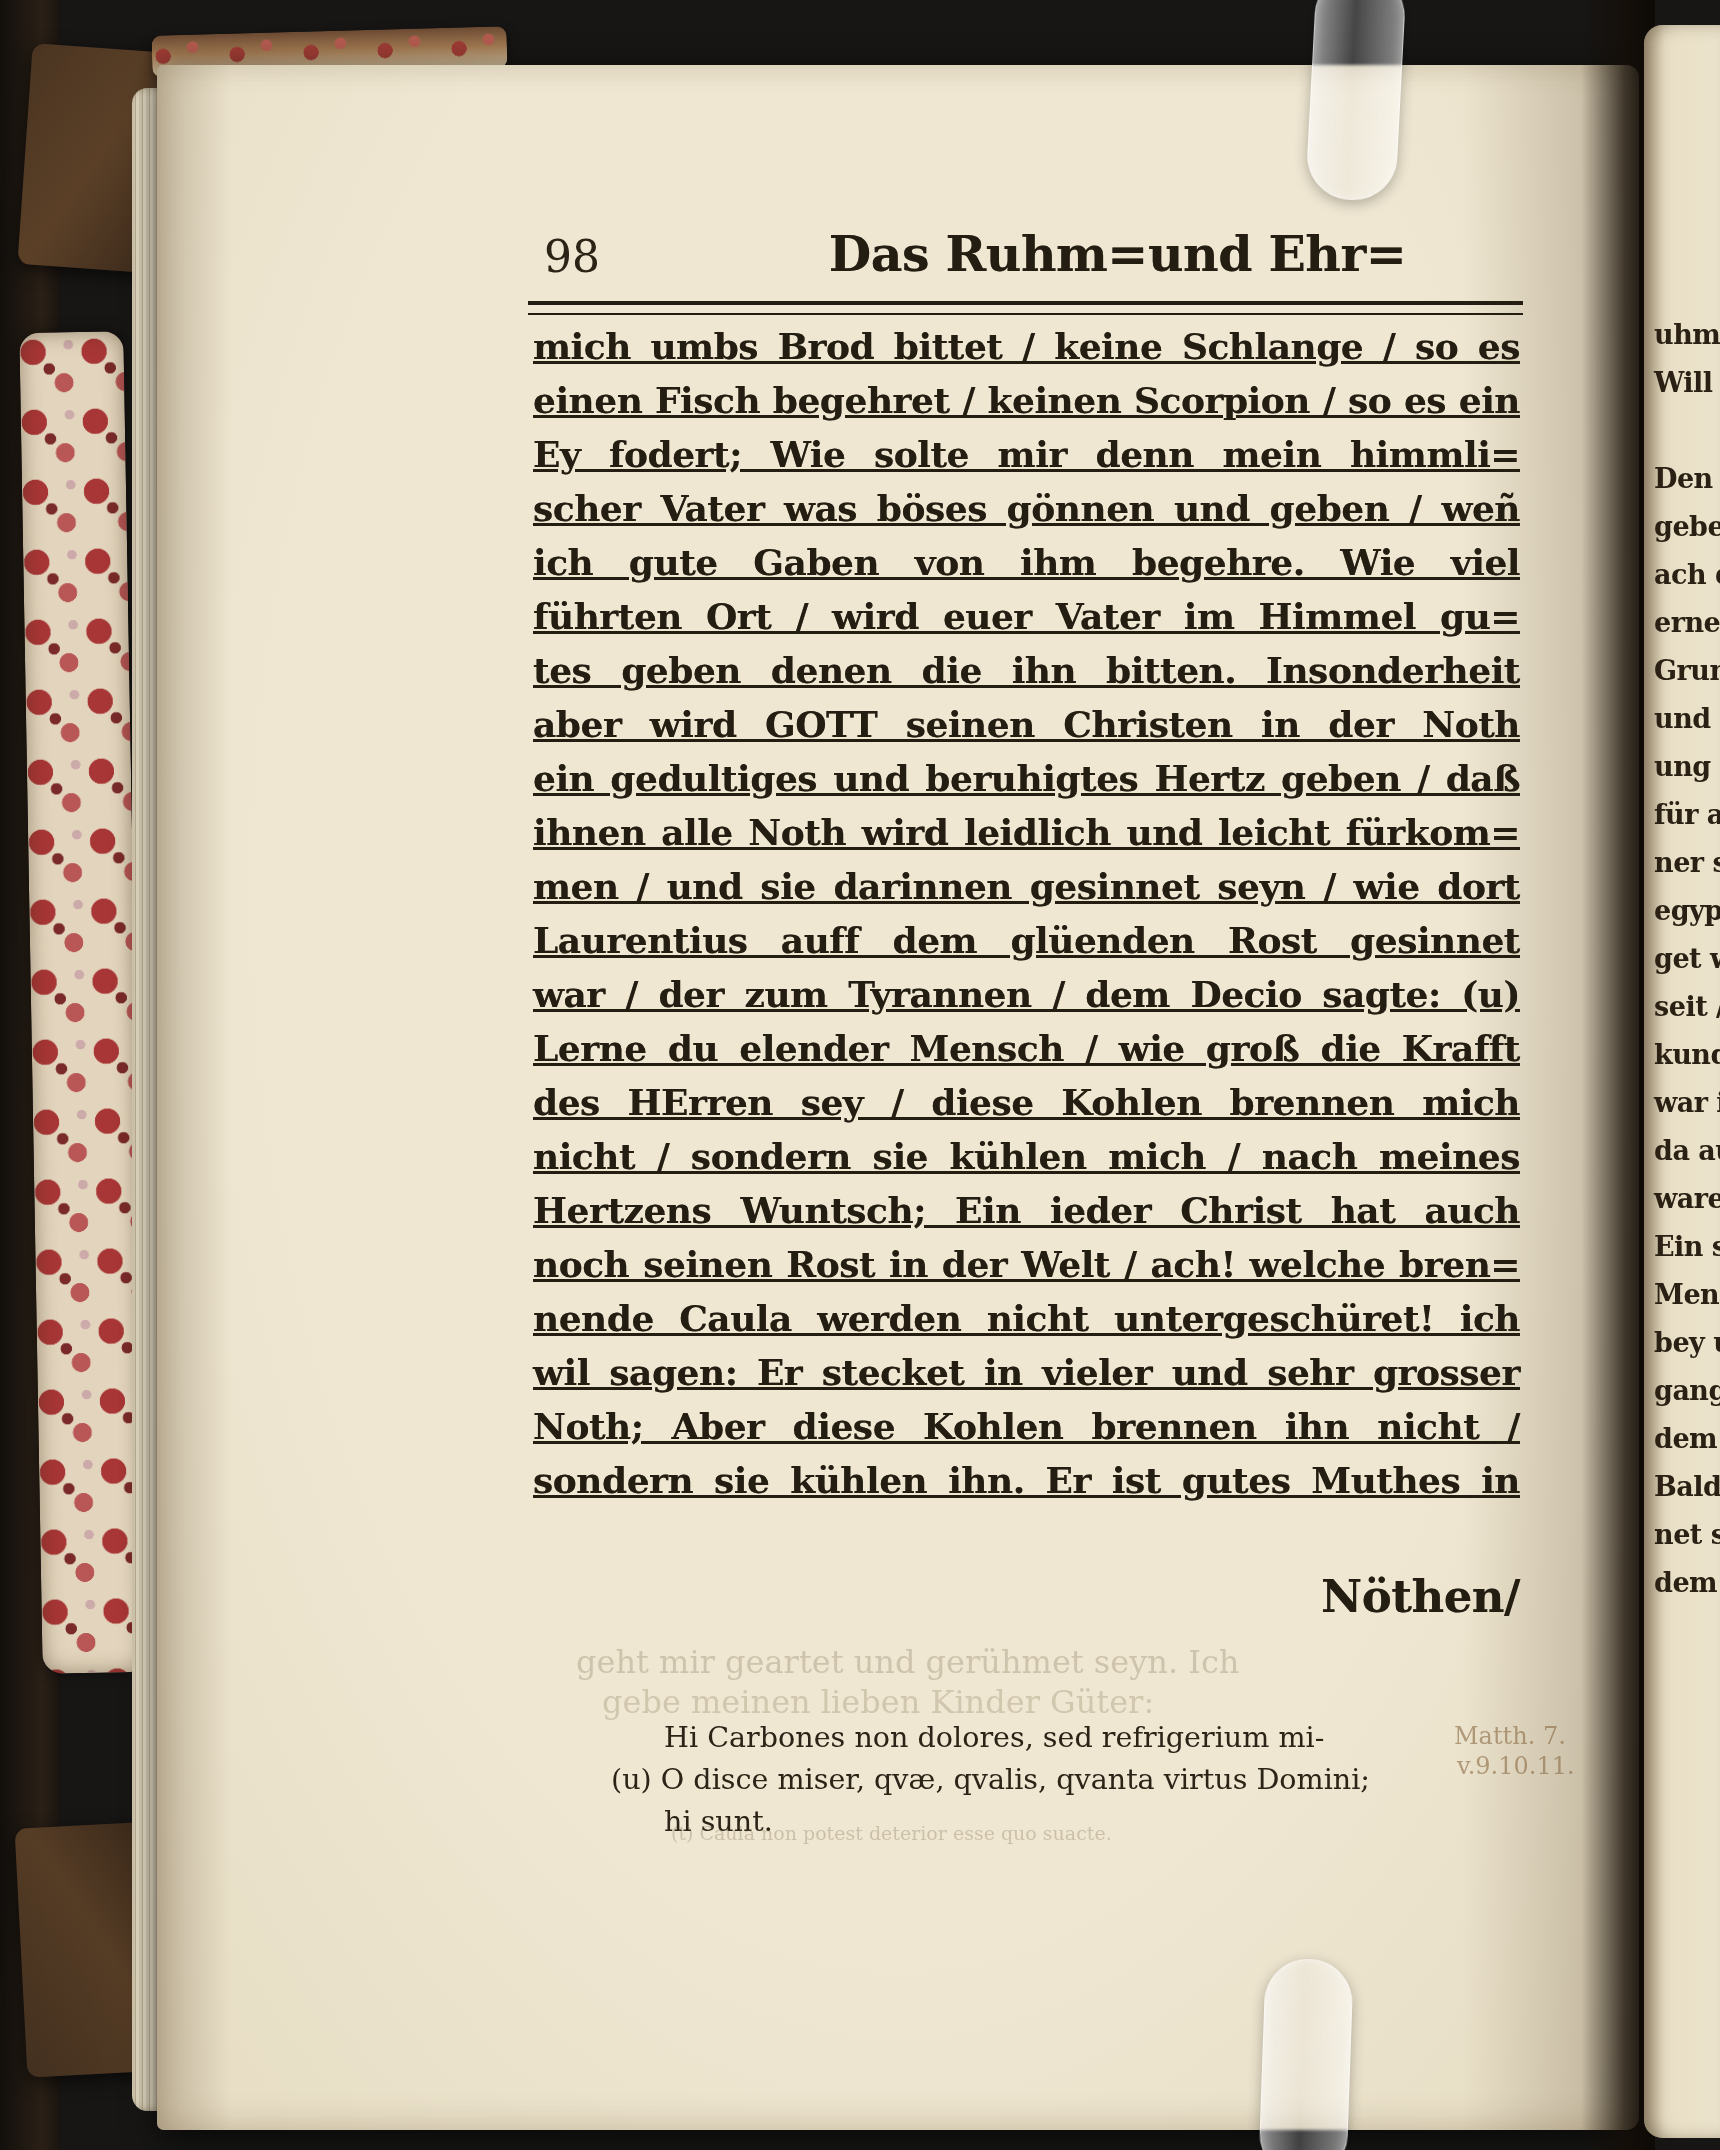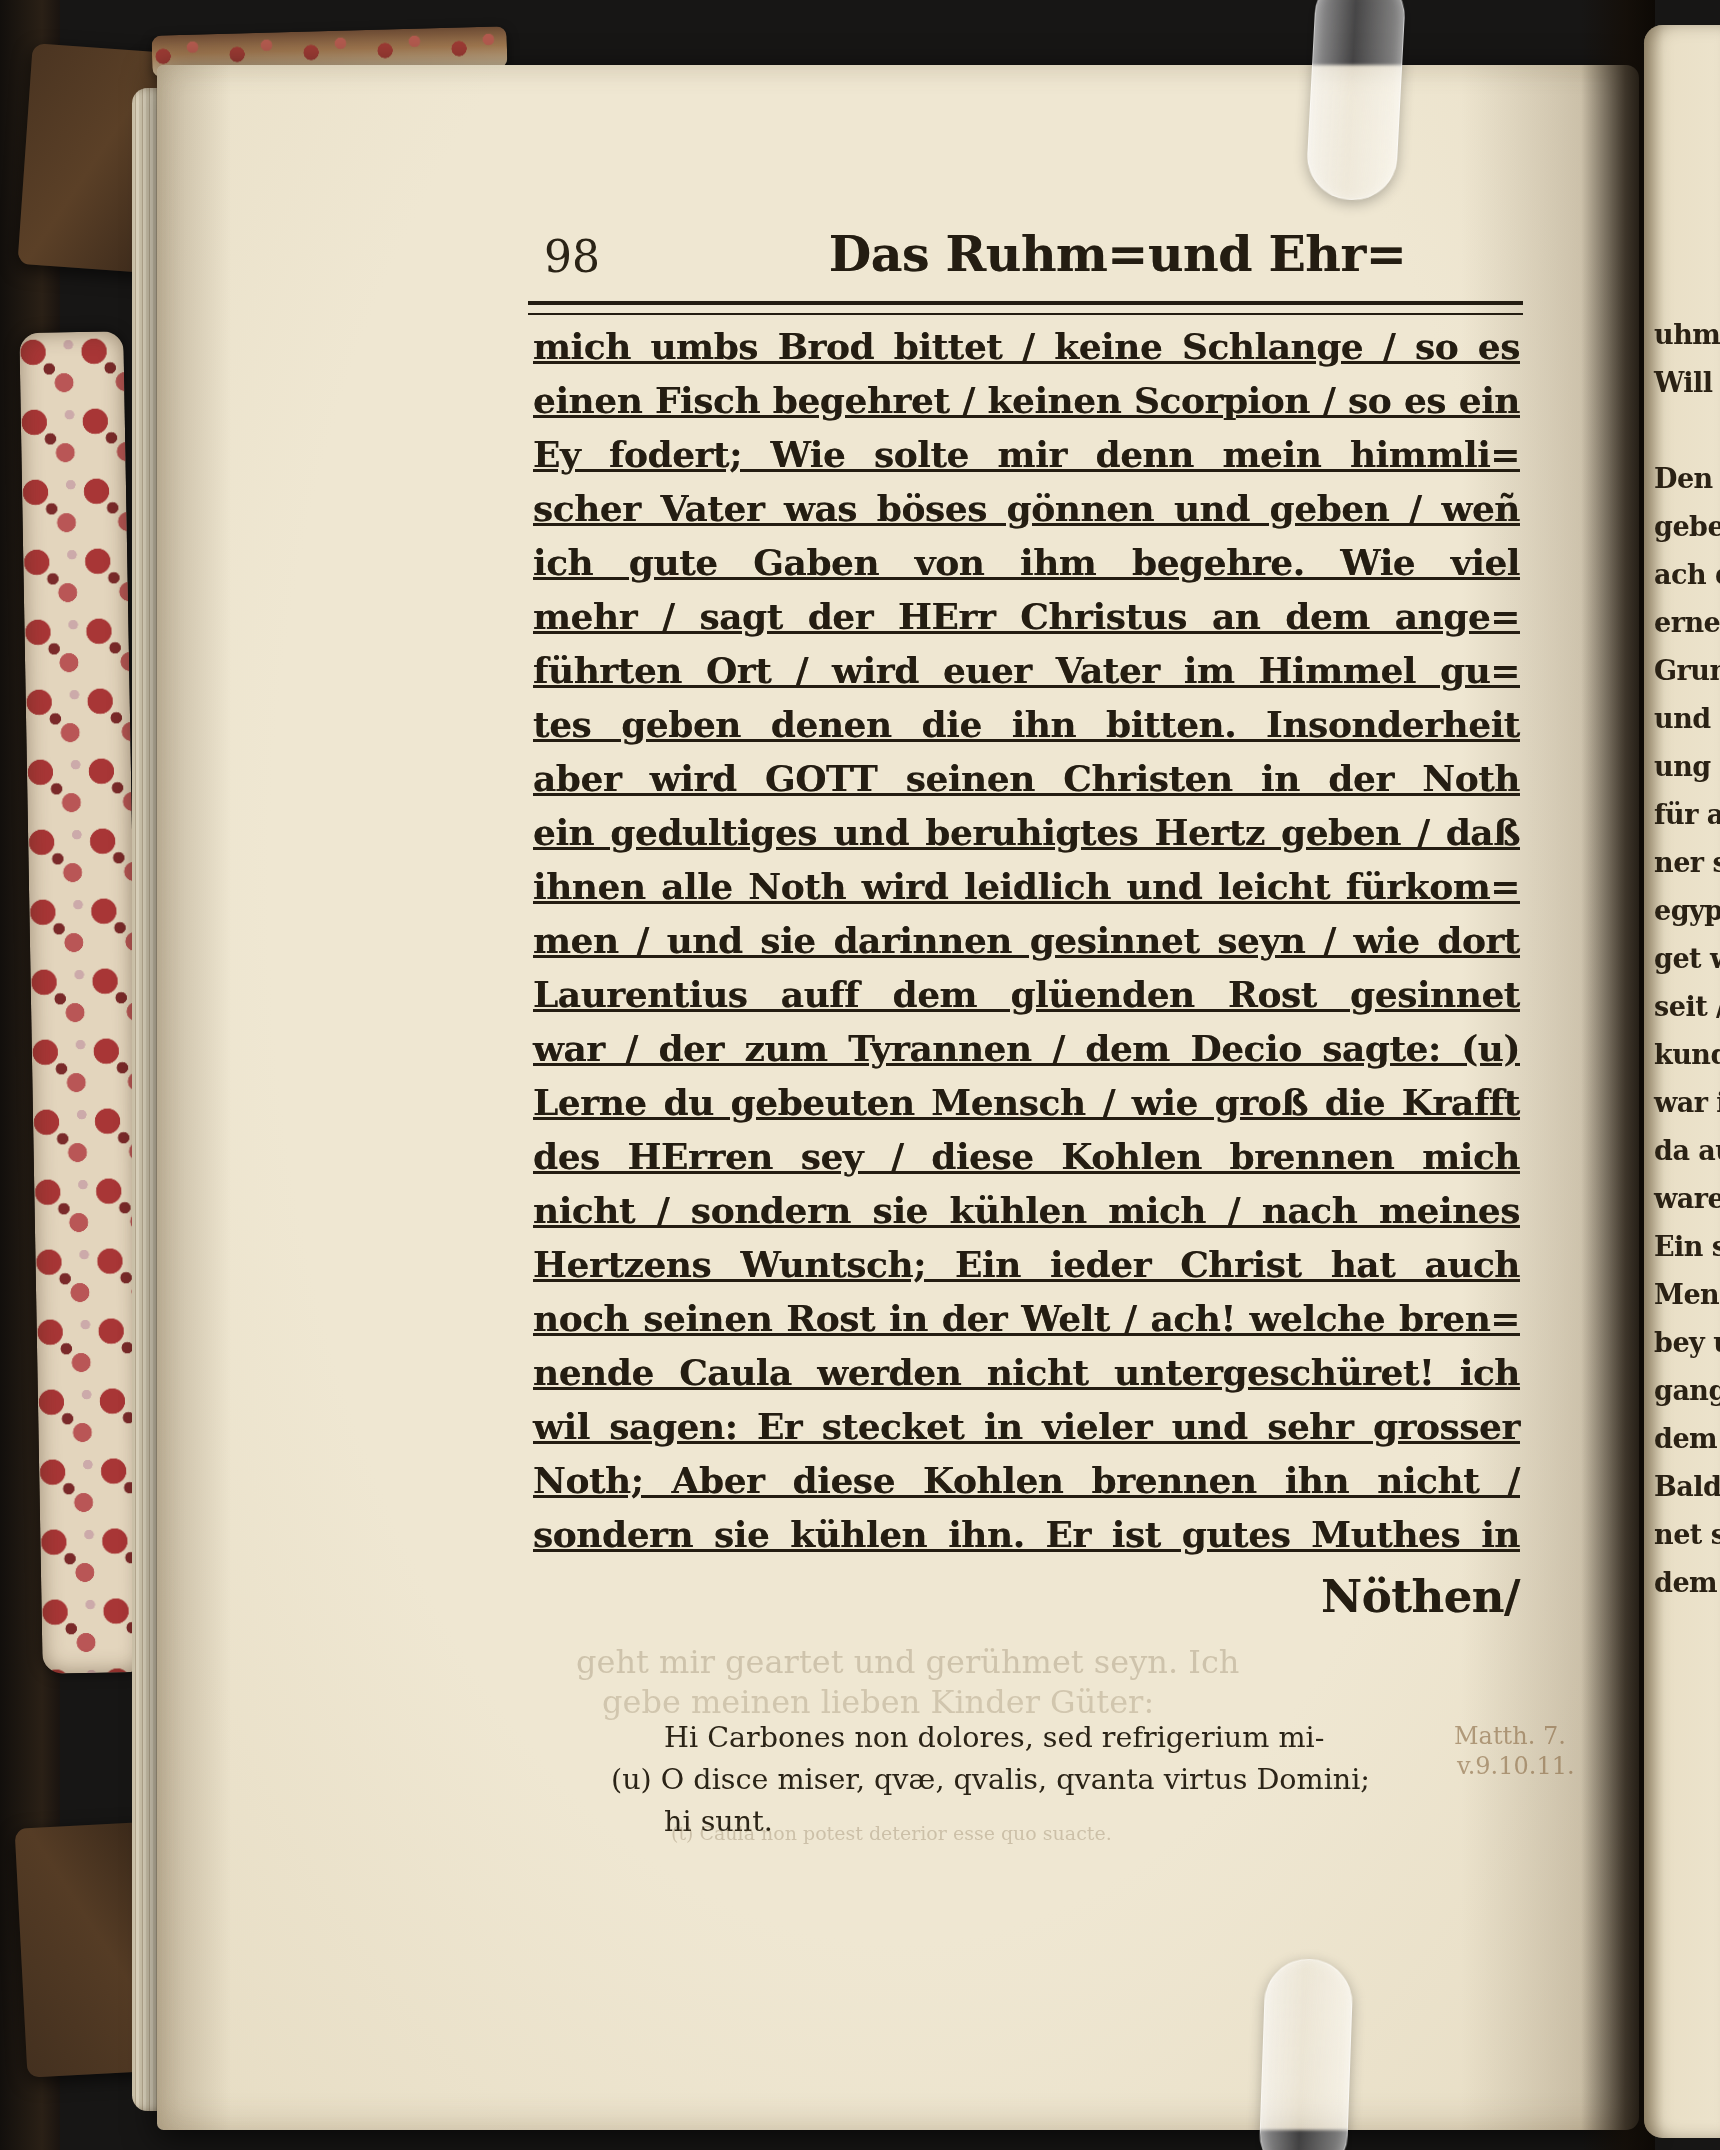--- a/index.html
+++ b/index.html
@@ -114,30 +114,29 @@
     <div class="header blackletter">Das Ruhm=und Ehr=</div>
     <div class="rule rule1"></div>
     <div class="rule rule2"></div>
 
     <div class="body blackletter">
         <div class="body-line">mich umbs Brod bittet / keine Schlange / so es</div>
         <div class="body-line">einen Fisch begehret / keinen Scorpion / so es ein</div>
         <div class="body-line">Ey fodert; Wie solte mir denn mein himmli=</div>
         <div class="body-line">scher Vater was böses gönnen und geben / weñ</div>
         <div class="body-line">ich gute Gaben von ihm begehre.  Wie viel</div>
-        <div class="body-line">mehr / sagt der HErr Christus an dem ange=</div>
         <div class="body-line">führten Ort / wird euer Vater im Himmel gu=</div>
         <div class="body-line">tes geben denen die ihn bitten.  Insonderheit</div>
         <div class="body-line">aber wird GOTT seinen Christen in der Noth</div>
         <div class="body-line">ein gedultiges und beruhigtes Hertz geben / daß</div>
         <div class="body-line">ihnen alle Noth wird leidlich und leicht fürkom=</div>
         <div class="body-line">men / und sie darinnen gesinnet seyn / wie dort</div>
         <div class="body-line">Laurentius auff dem glüenden Rost gesinnet</div>
         <div class="body-line">war / der zum Tyrannen / dem Decio sagte: (u)</div>
-        <div class="body-line">Lerne du gebeuten Mensch / wie groß die Krafft</div>
+        <div class="body-line">Lerne du elender Mensch / wie groß die Krafft</div>
         <div class="body-line">des HErren sey / diese Kohlen brennen mich</div>
         <div class="body-line">nicht / sondern sie kühlen mich / nach meines</div>
         <div class="body-line">Hertzens Wuntsch; Ein ieder Christ hat auch</div>
         <div class="body-line">noch seinen Rost in der Welt / ach! welche bren=</div>
         <div class="body-line">nende Caula werden nicht untergeschüret! ich</div>
         <div class="body-line">wil sagen: Er stecket in vieler und sehr grosser</div>
         <div class="body-line">Noth; Aber diese Kohlen brennen ihn nicht /</div>
         <div class="body-line">sondern sie kühlen ihn.  Er ist gutes Muthes in</div>
       </div>
     <div class="body-last blackletter">Nöthen/</div>

